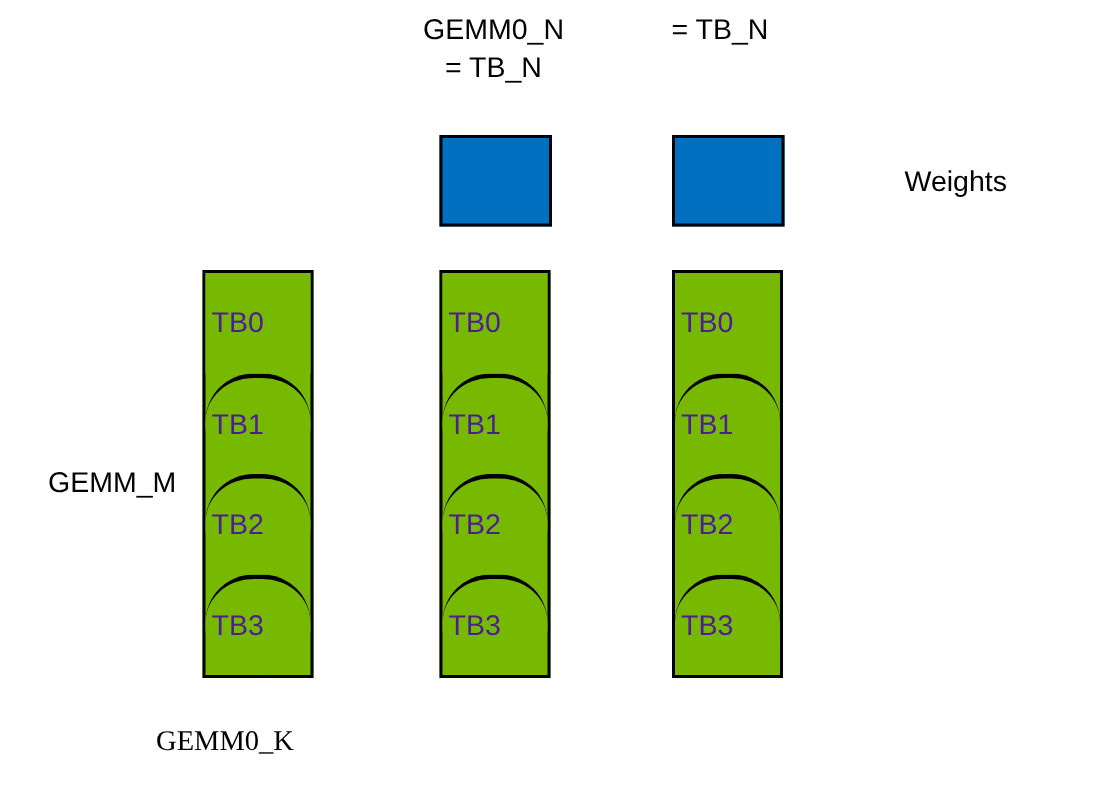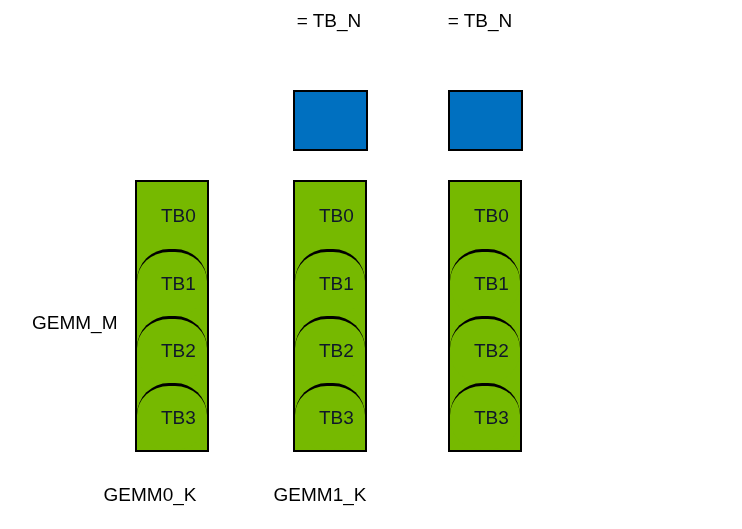--- a/index.html
+++ b/index.html
@@ -37,38 +37,39 @@
   .column {
     position: absolute;
     width: 70px;
     border: 2px solid var(--border, #000);
     background: var(--green, #76b900);
   }
   .cell {
     width: 100%;
     height: 67px;
     background: var(--green, #76b900);
-    color: #0f172a;
+    color: #4c1d95;
     font-size: 19px;
     display: flex;
     align-items: center;
-    padding-left: 24px;
+    padding-left: 4px;
     box-sizing: border-box;
   }
   .cell + .cell {
     border-top: 3px solid var(--border, #000);
     border-radius: 32px;
   }
 </style>
 </head>
 <body>
 
 <div class="canvas">
 
   <div class="label centered" style="left:269px; top:8px; width:120px;">
+    <div>GEMM0_N</div>
     <div>= TB_N</div>
   </div>
   <div class="label centered" style="left:420px; top:8px; width:120px;">
     <div>= TB_N</div>
   </div>
 
   <div class="blue-square" style="left:293px; top:90px;"></div>
   <div class="blue-square" style="left:448px; top:90px;"></div>
 
   <div class="column" style="left:135px; top:180px;">
@@ -86,17 +87,17 @@
   </div>
 
   <div class="column" style="left:448px; top:180px;">
     <div class="cell">TB0</div>
     <div class="cell">TB1</div>
     <div class="cell">TB2</div>
     <div class="cell">TB3</div>
   </div>
 
   <div class="label" style="left:32px; top:310px;">GEMM_M</div>
+  <div class="label" style="left:603px; top:109px;">Weights</div>
 
-  <div class="label centered" style="left:90px; top:482px; width:120px;">GEMM0_K</div>
-  <div class="label centered" style="left:260px; top:482px; width:120px;">GEMM1_K</div>
+  <div class="label centered" style="left:90px; top:482px; width:120px;font-family:Liberation Serif, serif;">GEMM0_K</div>
 
 </div>
 
 </body></html>

